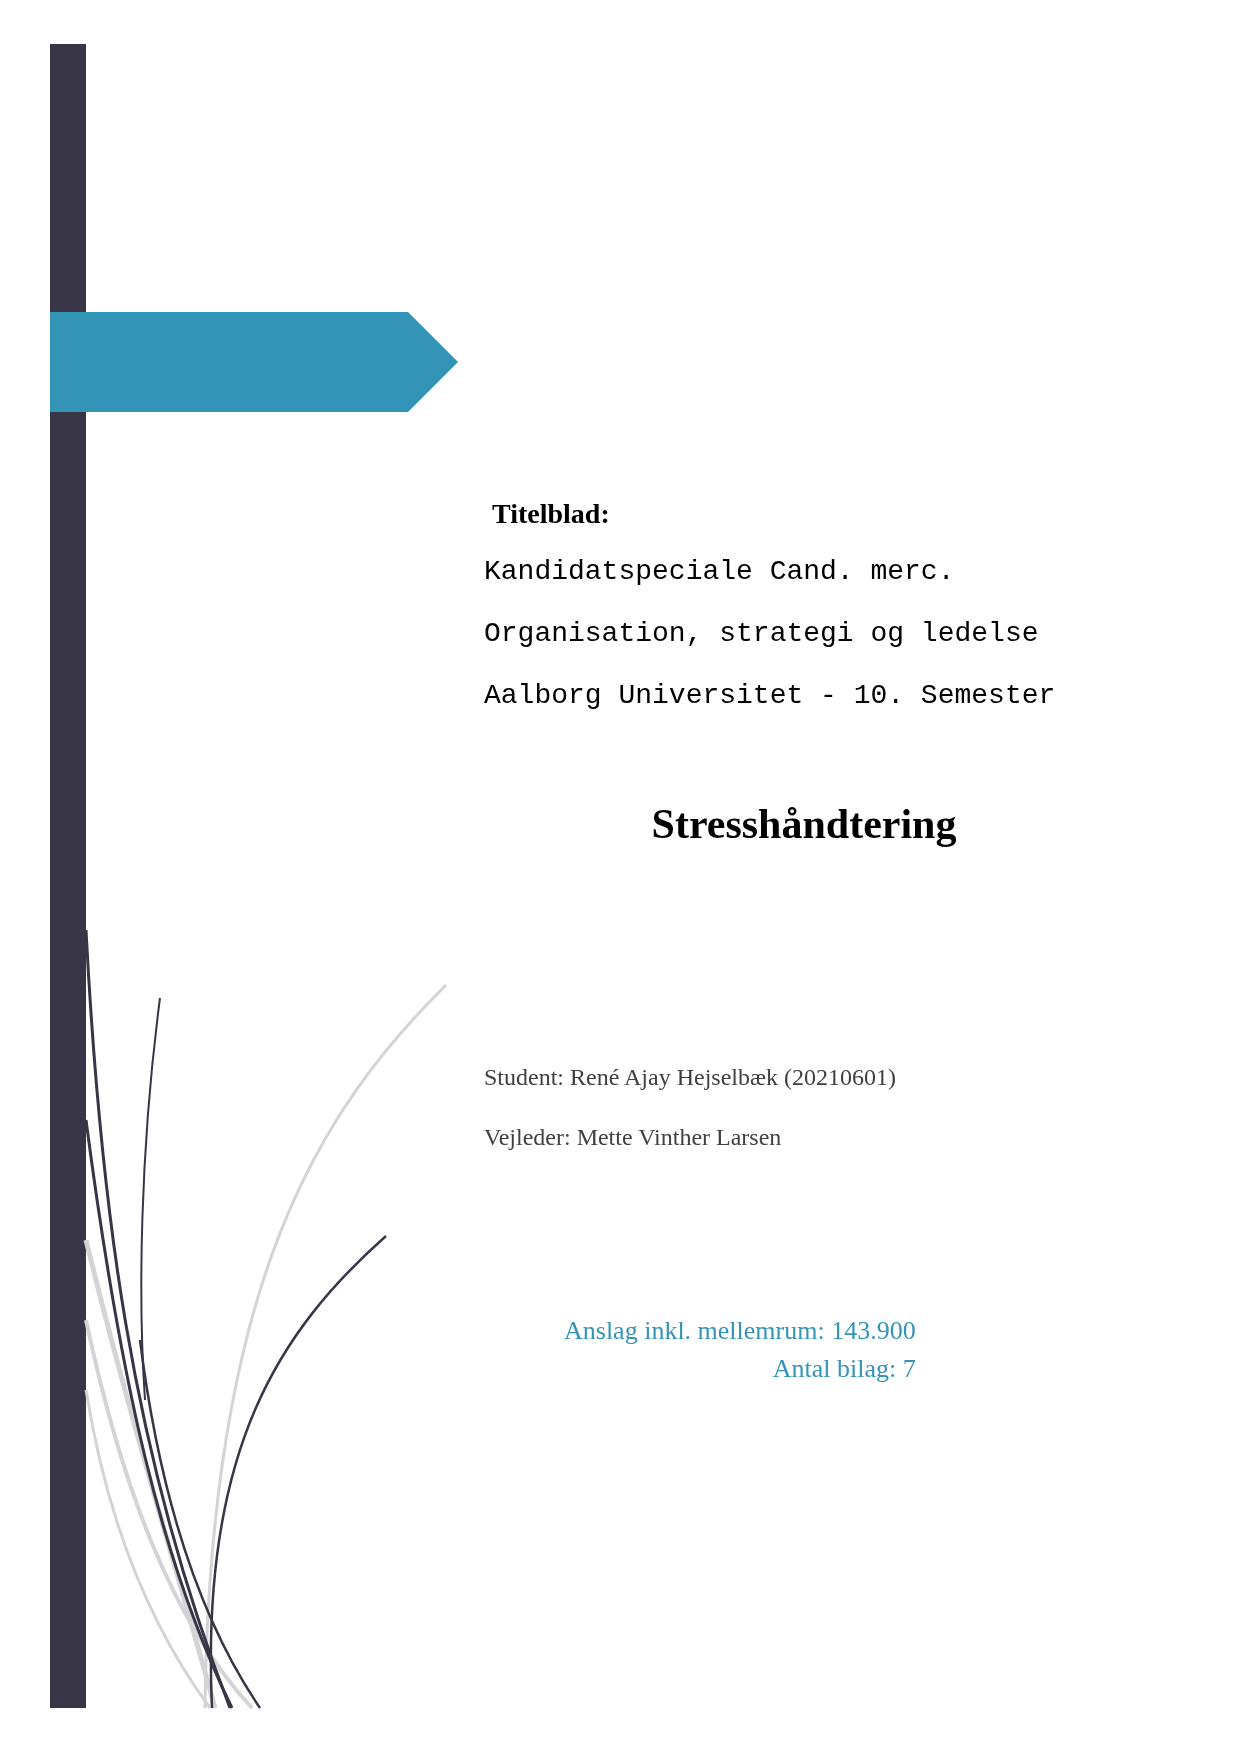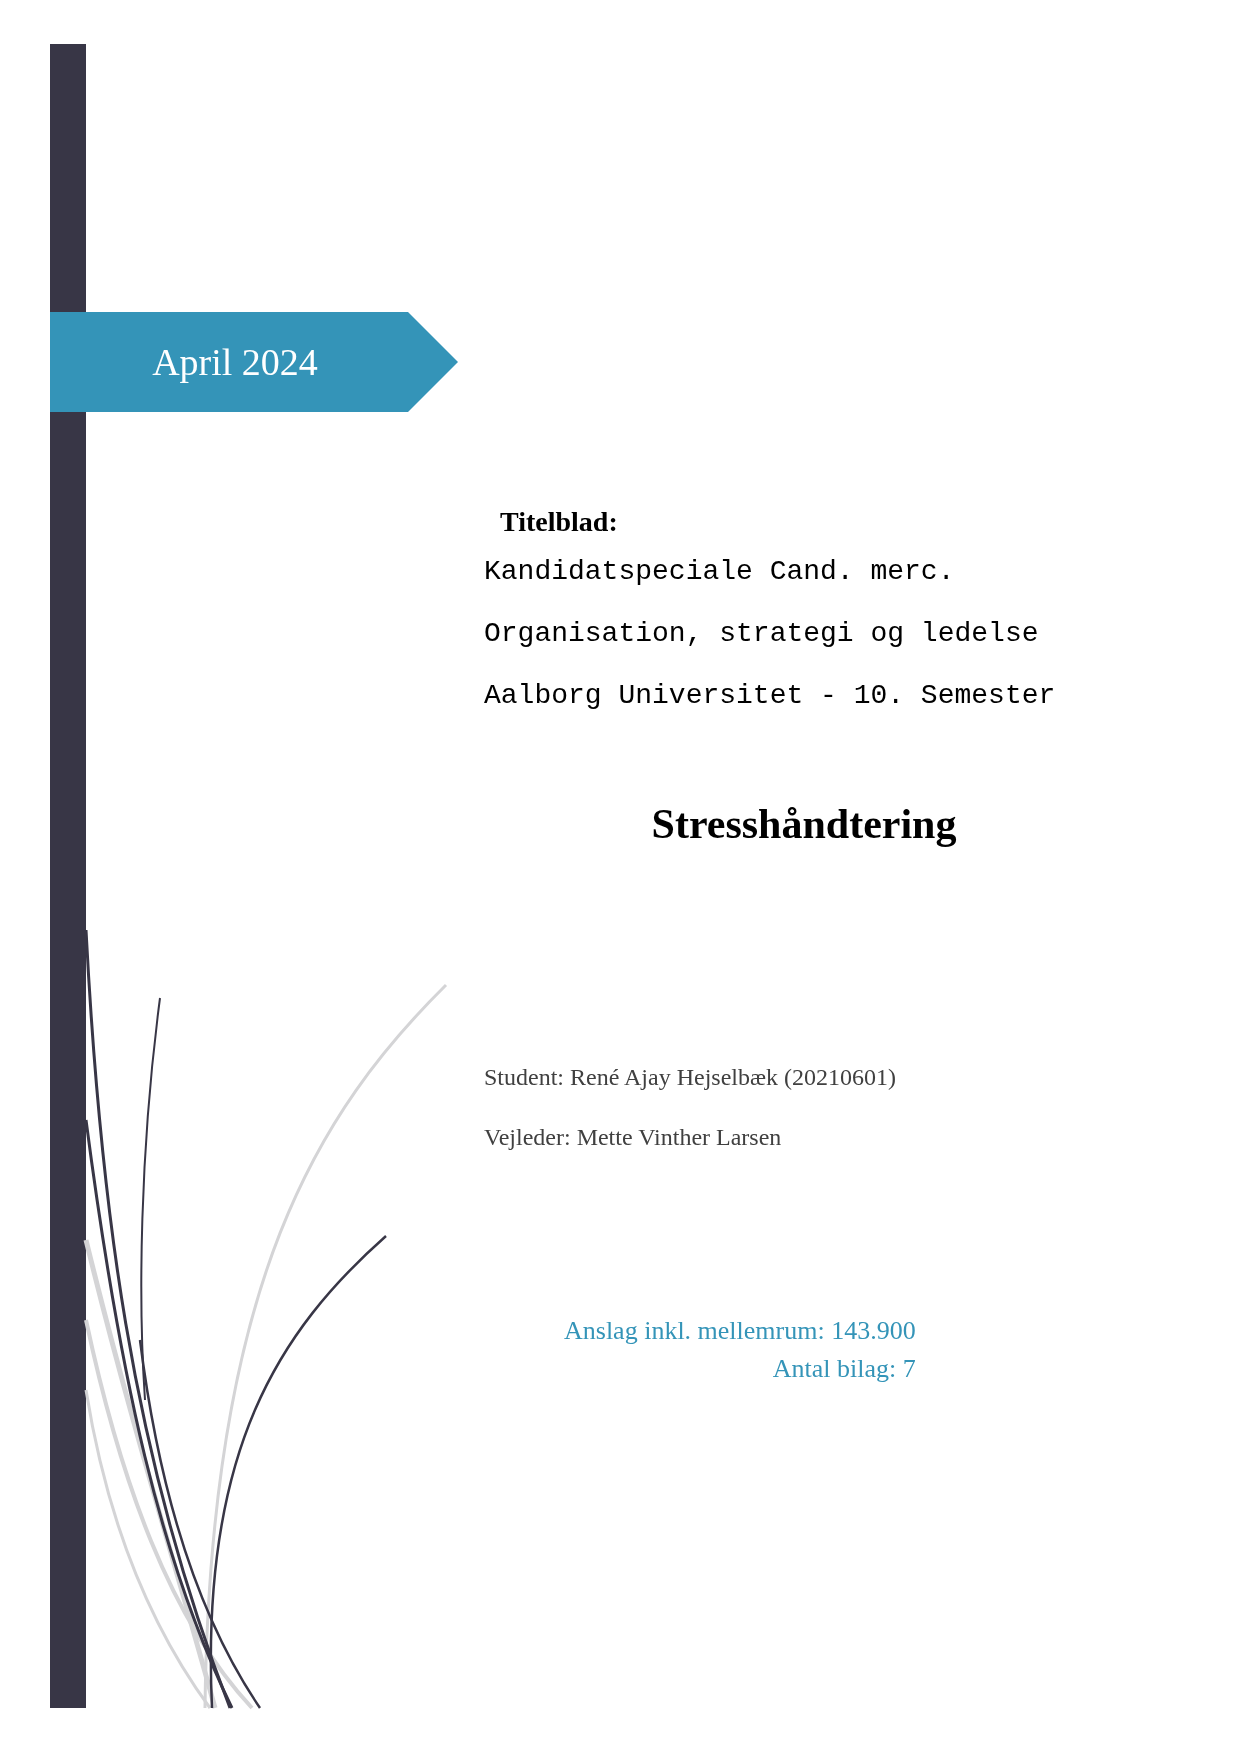--- a/index.html
+++ b/index.html
@@ -3,21 +3,21 @@
 <meta charset="utf-8">
 <style>
   html, body { margin: 0; padding: 0; background: #ffffff; }
   body { width: 1240px; height: 1755px; position: relative; overflow: hidden; font-family: "Liberation Serif", "DejaVu Serif", serif; }
   .sidebar-bar { position: absolute; left: 50px; top: 44px; width: 36px; height: 1664px; background: #383646; }
   .date-banner { position: absolute; left: 50px; top: 312px; width: 408px; height: 100px; }
   .date-banner svg { position: absolute; left: 0; top: 0; }
   .date-text { position: absolute; left: 0; top: 0; width: 360px; height: 100px; display: flex; align-items: center; justify-content: center; color: #ffffff; font-size: 38px; padding-left: 10px; box-sizing: border-box; }
   .curves { position: absolute; left: 0; top: 0; }
   .title-block { position: absolute; left: 484px; top: 490px; }
-  .heading-small { font-weight: bold; font-size: 28px; color: #000; margin: 16px; position: absolute; left: 0; top: 0; white-space: nowrap; }
+  .heading-small { font-weight: bold; font-size: 28px; color: #000; margin: 8px; position: absolute; left: 0; top: 0; white-space: nowrap; }
   .line { font-size: 28px; color: #000; position: absolute; left: 0; white-space: nowrap; font-family: Liberation Mono, monospace; }
   .main-title { position: absolute; left: 484px; top: 800px; width: 640px; text-align: center; font-size: 42px; font-weight: bold; color: #000; }
   .subtitle { position: absolute; left: 470px; top: 910px; width: 660px; text-align: center; font-size: 33px; font-weight: bold; color: #000; line-height: 40px; }
   .people { position: absolute; left: 484px; top: 1064px; }
   .person { position: absolute; left: 0; font-size: 24px; color: #404040; white-space: nowrap; }
   .stats { position: absolute; left: 564px; top: 1312px; text-align: right; }
   .stat { font-size: 26px; color: #3494b8; line-height: 38px; white-space: nowrap; }
 </style>
 </head>
 <body>
@@ -35,21 +35,20 @@
   <path d="M 160 998 C 140 1150, 138 1300, 145 1400" fill="none" stroke="#383646" stroke-width="2"></path>
   <path d="M 86 1120 C 120 1380, 160 1560, 232 1708" fill="none" stroke="#383646" stroke-width="3"></path>
   <path d="M 386 1236 C 280 1330, 200 1450, 212 1708" fill="none" stroke="#383646" stroke-width="2.5"></path>
   <path d="M 140 1340 C 160 1500, 200 1620, 260 1708" fill="none" stroke="#383646" stroke-width="2.5"></path>
 </svg>
 
 <div class="date-banner">
   <svg width="408" height="100" viewBox="0 0 408 100">
     <polygon points="0,0 358,0 408,50 358,100 0,100" fill="#3494b8"></polygon>
   </svg>
-  <div class="date-text">April 2024</div>
 </div>
 
 <div class="title-block">
   <div class="heading-small">Titelblad:</div>
   <div class="line" style="top:66px">Kandidatspeciale Cand. merc.</div>
   <div class="line" style="top:128px">Organisation, strategi og ledelse</div>
   <div class="line" style="top:190px">Aalborg Universitet - 10. Semester</div>
 </div>
 
 <div class="main-title">Stresshåndtering</div>

